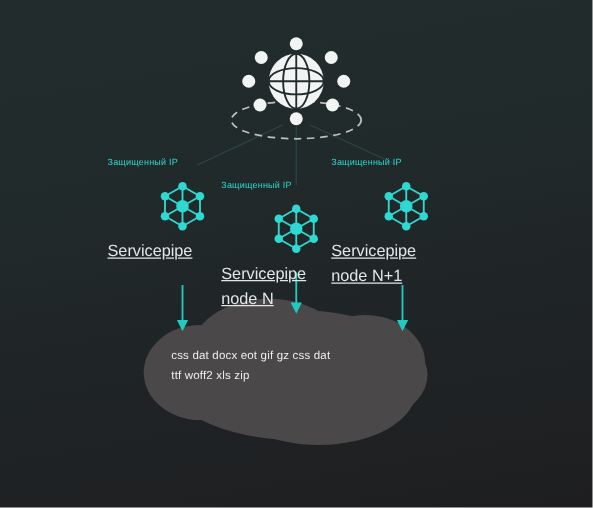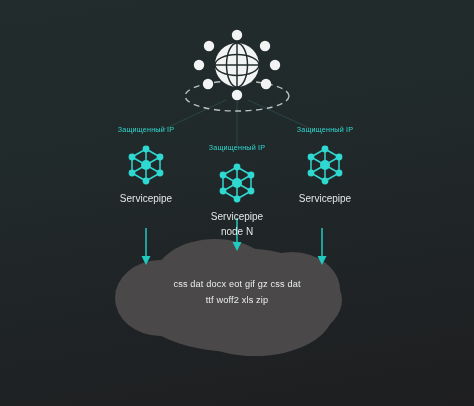--- a/index.html
+++ b/index.html
@@ -24,21 +24,21 @@
   #vector-layer {
     position: absolute;
     inset: 0;
     width: 474px;
     height: 406px;
   }
 
   
   .node-group {
     position: absolute;
-    text-align: center;
+    text-align: left;
     width: 120px;
   }
   .node-group.left   { left: 86px;  top: 126px; }
   .node-group.center { left: 177px; top: 144px; }
   .node-group.right  { left: 265px; top: 126px; }
 
   .secure-ip-label {
     font-size: 7.2px;
     color: #2fd8d0;
     letter-spacing: .18px;
@@ -52,33 +52,33 @@
     position: relative;
   }
   .node-icon-slot svg {
     position: absolute;
     left: 50%;
     top: 0;
     transform: translateX(-50%);
   }
 
   .node-name {
-    font-size: 10px;
+    font-size: 13px;
     color: #e2e6e6;
     line-height: 1.55;
     margin-top: 3px;
     white-space: nowrap;
+    text-decoration: underline;
   }
 
   #cloud-text {
     position: absolute;
     left: 137px;
     top: 276px;
     width: 200px;
-    text-align: center;
     font-size: 9.2px;
     color: #eceeee;
     line-height: 1.78;
     letter-spacing: .15px;
   }
   #cloud-text div { white-space: nowrap; }
 </style>
 </head>
 <body>
 
@@ -232,20 +232,21 @@
           <circle cx="20" cy="37" r="3.4"></circle>
           <circle cx="6" cy="13" r="3.4"></circle>
           <circle cx="34" cy="13" r="3.4"></circle>
           <circle cx="6" cy="29" r="3.4"></circle>
           <circle cx="34" cy="29" r="3.4"></circle>
         </g>
       </svg>
     </div>
     <div class="node-name">
       <div>Servicepipe</div>
+      <div>node N+1</div>
     </div>
   </div>
 
   <div id="cloud-text">
     <div>css dat docx eot gif gz css dat</div>
     <div>ttf woff2 xls zip</div>
   </div>
 
 </div>
 

